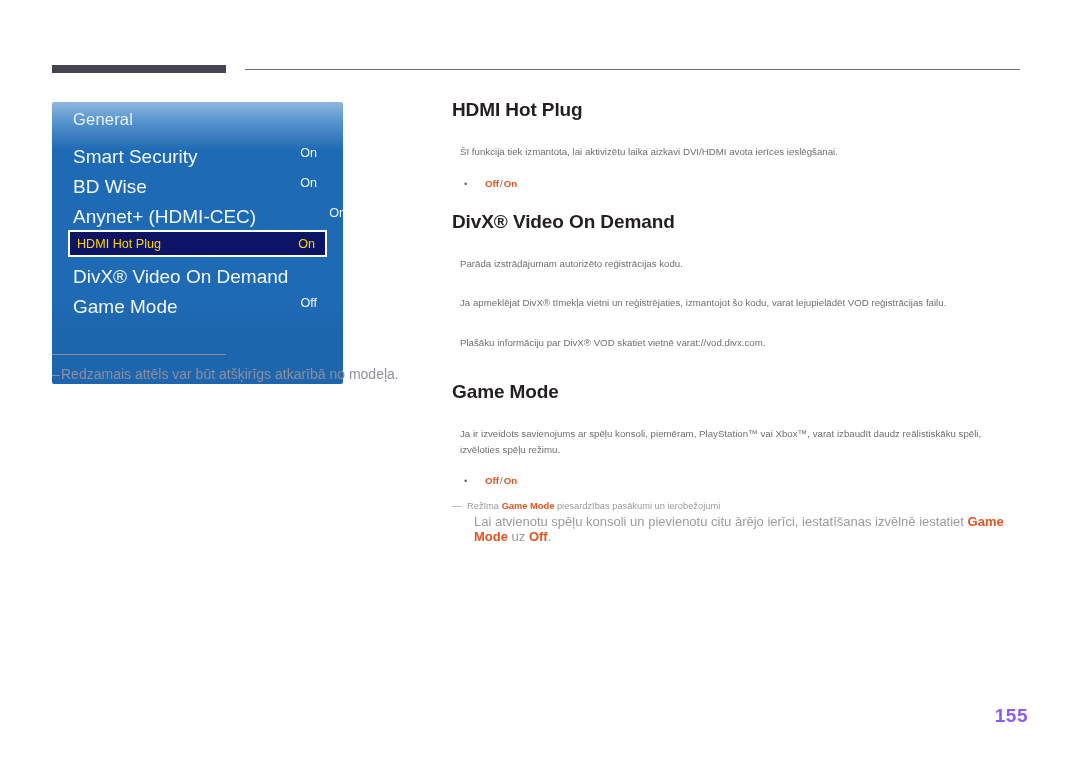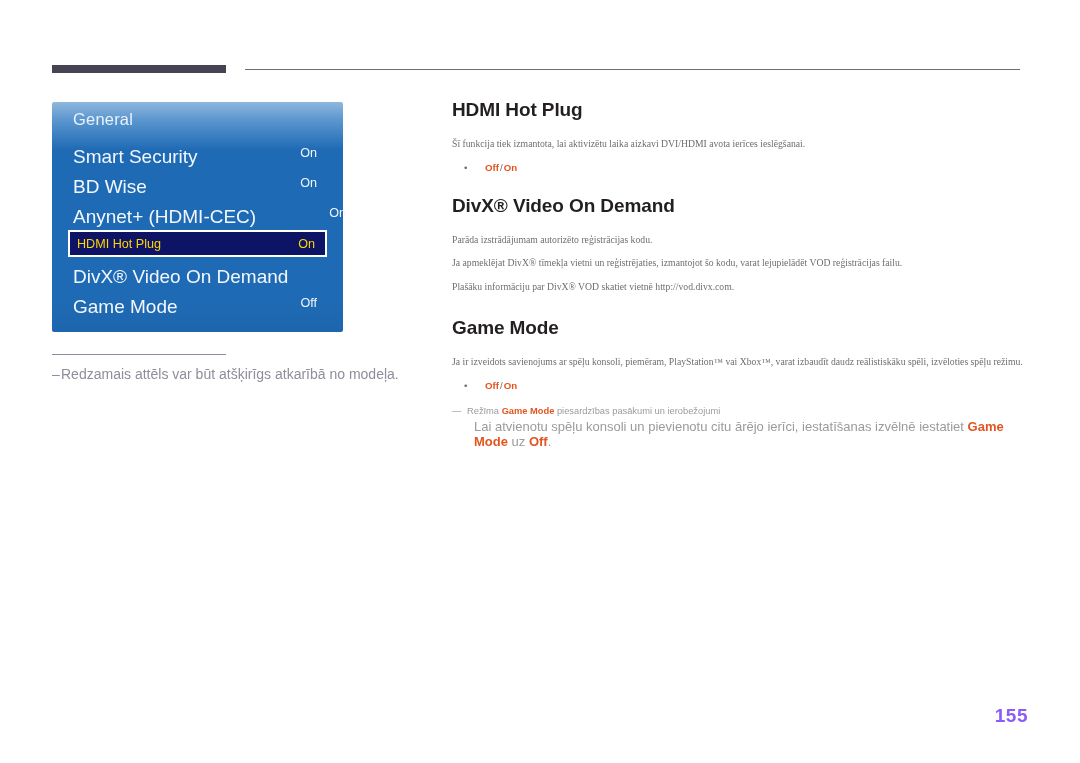--- a/index.html
+++ b/index.html
@@ -38,21 +38,21 @@
     height: 1px;
     background: #6e6e78;
   }
 
   
   .osd-panel {
     position: absolute;
     left: 52px;
     top: 102px;
     width: 291px;
-    height: 230px;
+    height: 282px;
     background: linear-gradient(to bottom,
                 #8fb8dd 0px,
                 #5b96cf 18px,
                 #1f6ab4 48px,
                 #1f6ab4 200px,
                 #1d66ae 230px);
     border-radius: 2px;
   }
   .osd-title {
     position: absolute;
@@ -143,25 +143,24 @@
   }
   h2.sect {
     margin: 0;
     font-size: 19px;
     font-weight: bold;
     color: #231f20;
     letter-spacing: -0.1px;
     line-height: 24px;
   }
   p.body {
-    margin: 0;
+    margin: 8px;
     font-size: 9.7px;
     color: #6d6e71;
     line-height: 15.5px;
-    font-family: Liberation Serif, serif;
   }
   .bullet {
     position: relative;
     margin: 0;
     padding-left: 33px;
     font-size: 9.7px;
     line-height: 16px;
     color: #6d6e71;
     font-weight: bold;
   }
@@ -274,21 +273,21 @@
     </p>
 
     <div class="sp-18"></div>
 
     <h2 class="sect">DivX® Video On Demand</h2>
     <div class="sp-14"></div>
     <p class="body">Parāda izstrādājumam autorizēto reģistrācijas kodu.</p>
     <div class="sp-8"></div>
     <p class="body">Ja apmeklējat DivX® tīmekļa vietni un reģistrējaties, izmantojot šo kodu, varat lejupielādēt VOD reģistrācijas failu.</p>
     <div class="sp-8"></div>
-    <p class="body">Plašāku informāciju par DivX® VOD skatiet vietnē http://vod.divx.com.</p>
+    <p class="body">Plašāku informāciju par DivX® VOD skatiet vietnē varat://vod.divx.com.</p>
 
     <div class="sp-22"></div>
 
     <h2 class="sect">Game Mode</h2>
     <div class="sp-14"></div>
     <p class="body">Ja ir izveidots savienojums ar spēļu konsoli, piemēram, PlayStation™ vai Xbox™, varat izbaudīt daudz reālistiskāku spēli, izvēloties spēļu režimu.</p>
     <div class="sp-8"></div>
     <p class="bullet">
       <span class="dot">•</span>
       <span class="opt">Off</span><span class="sep">/</span><span class="opt">On</span>

